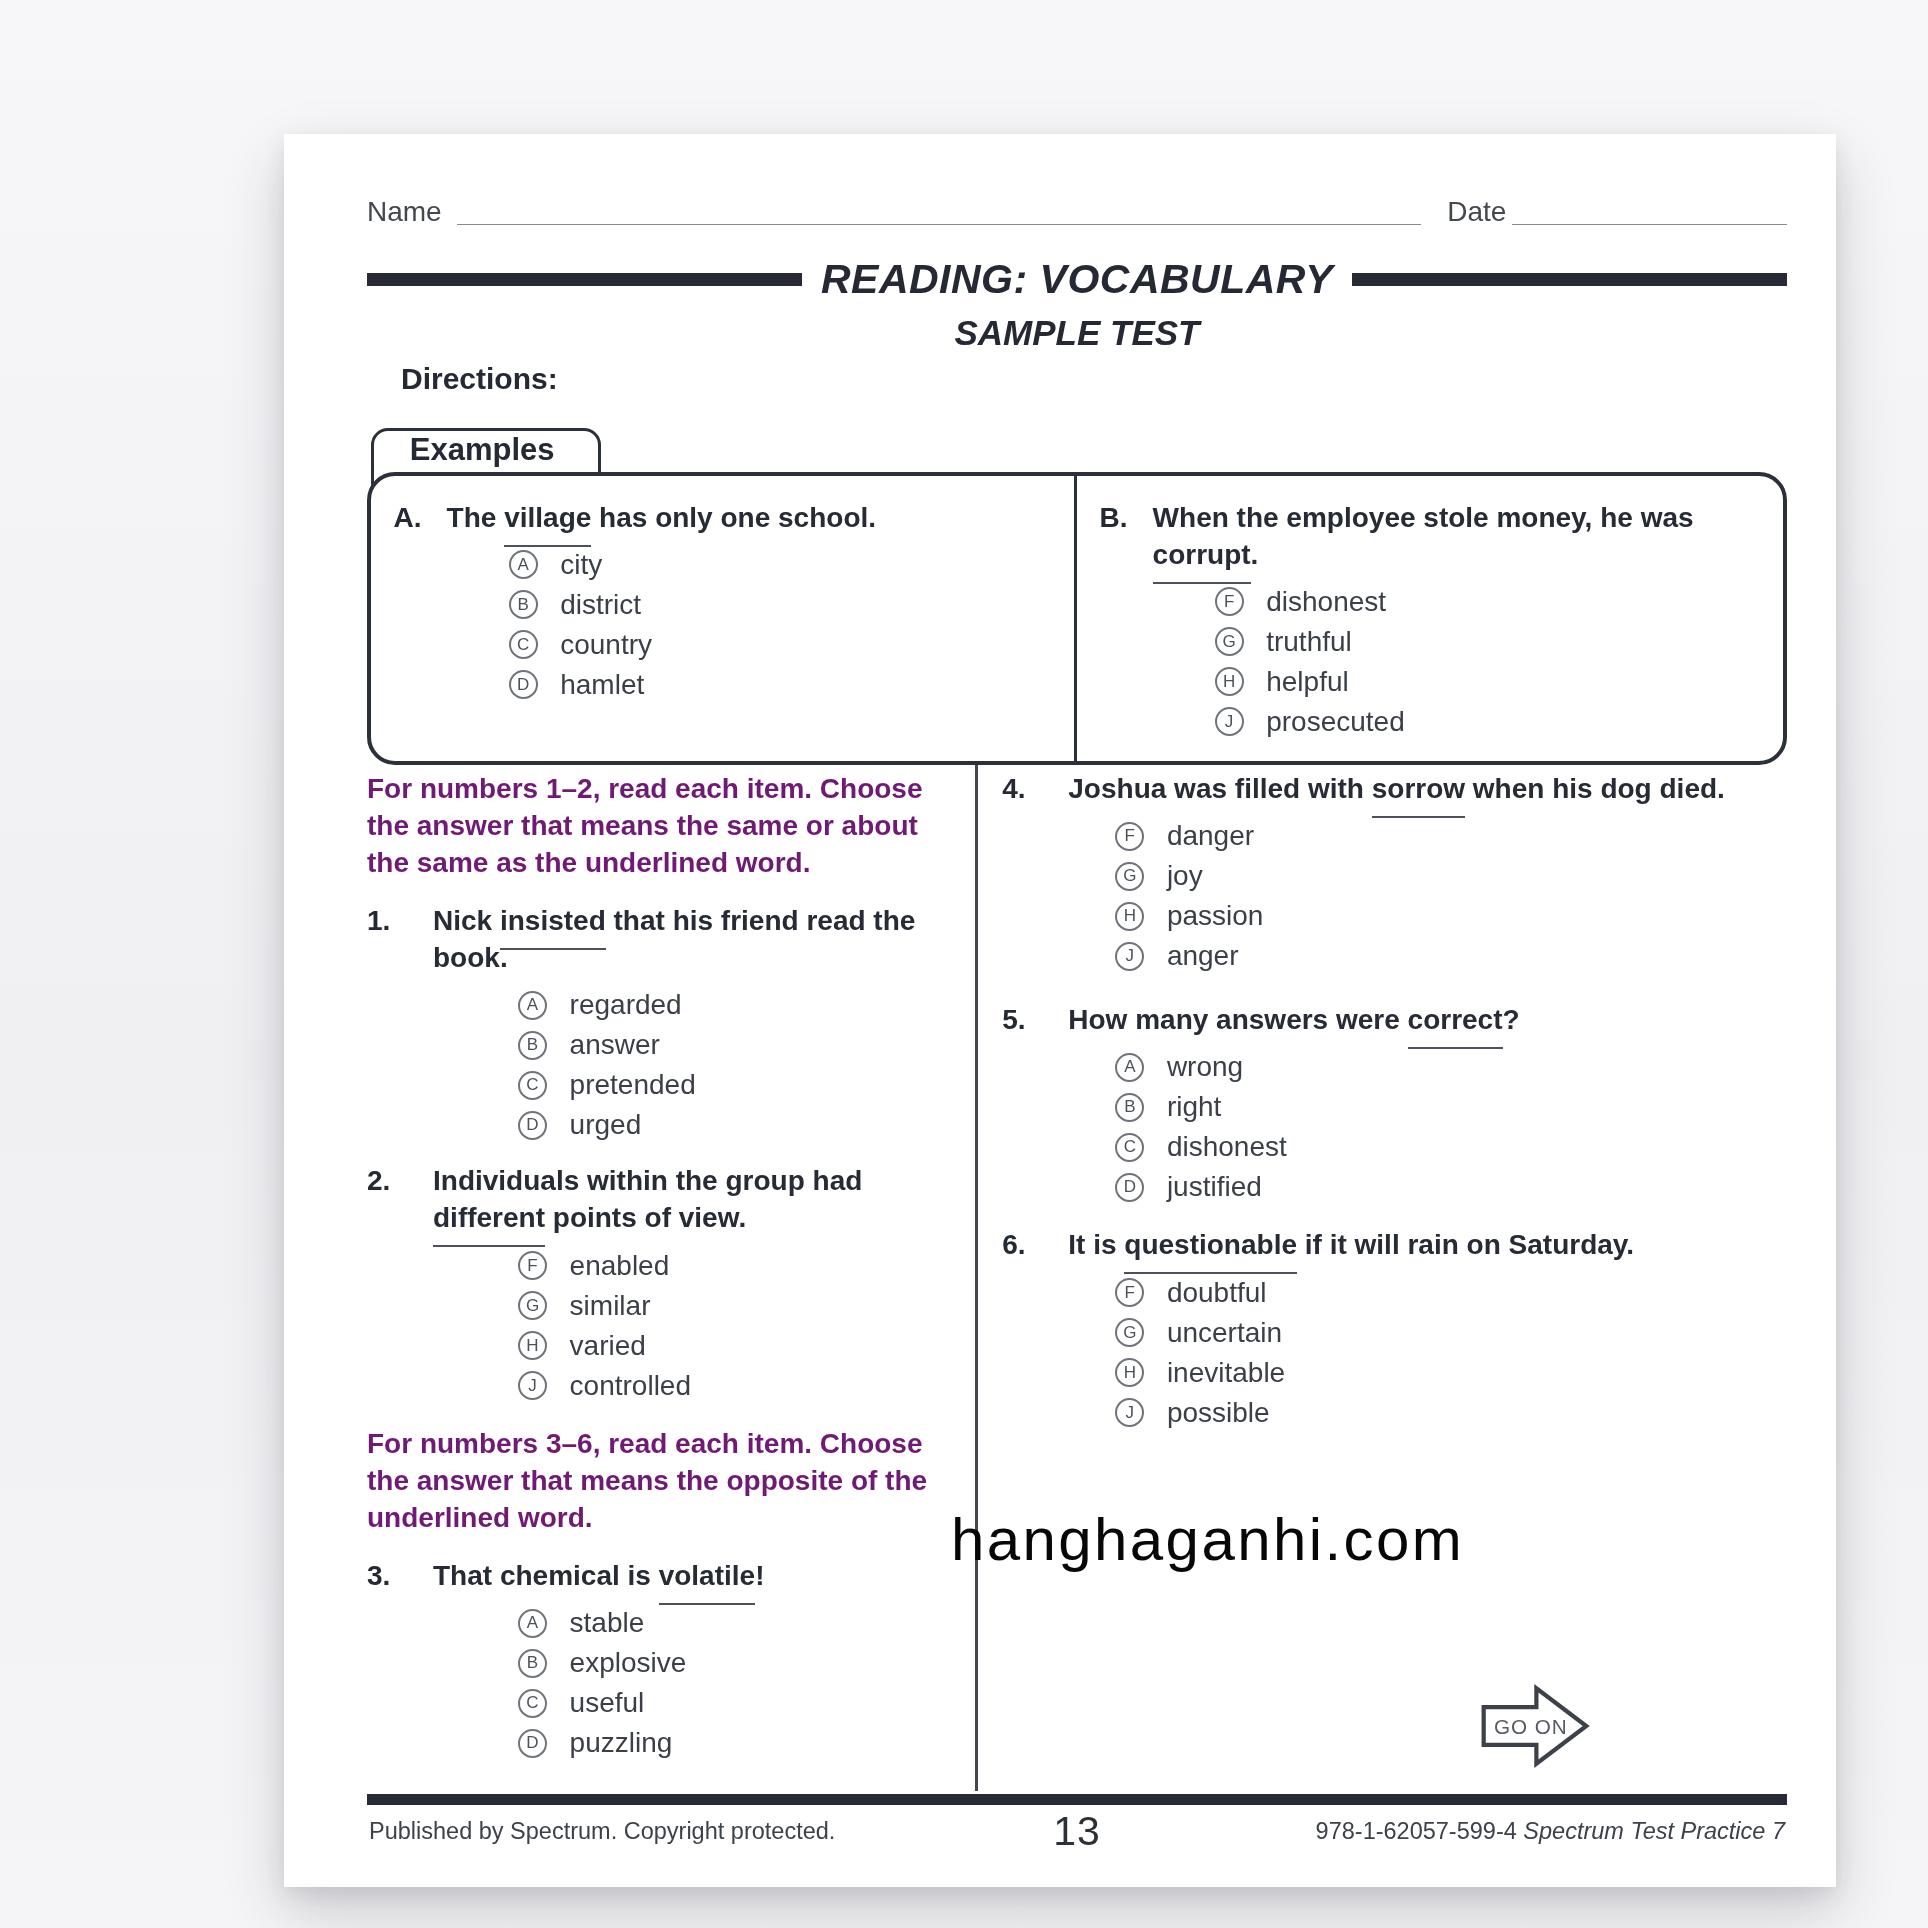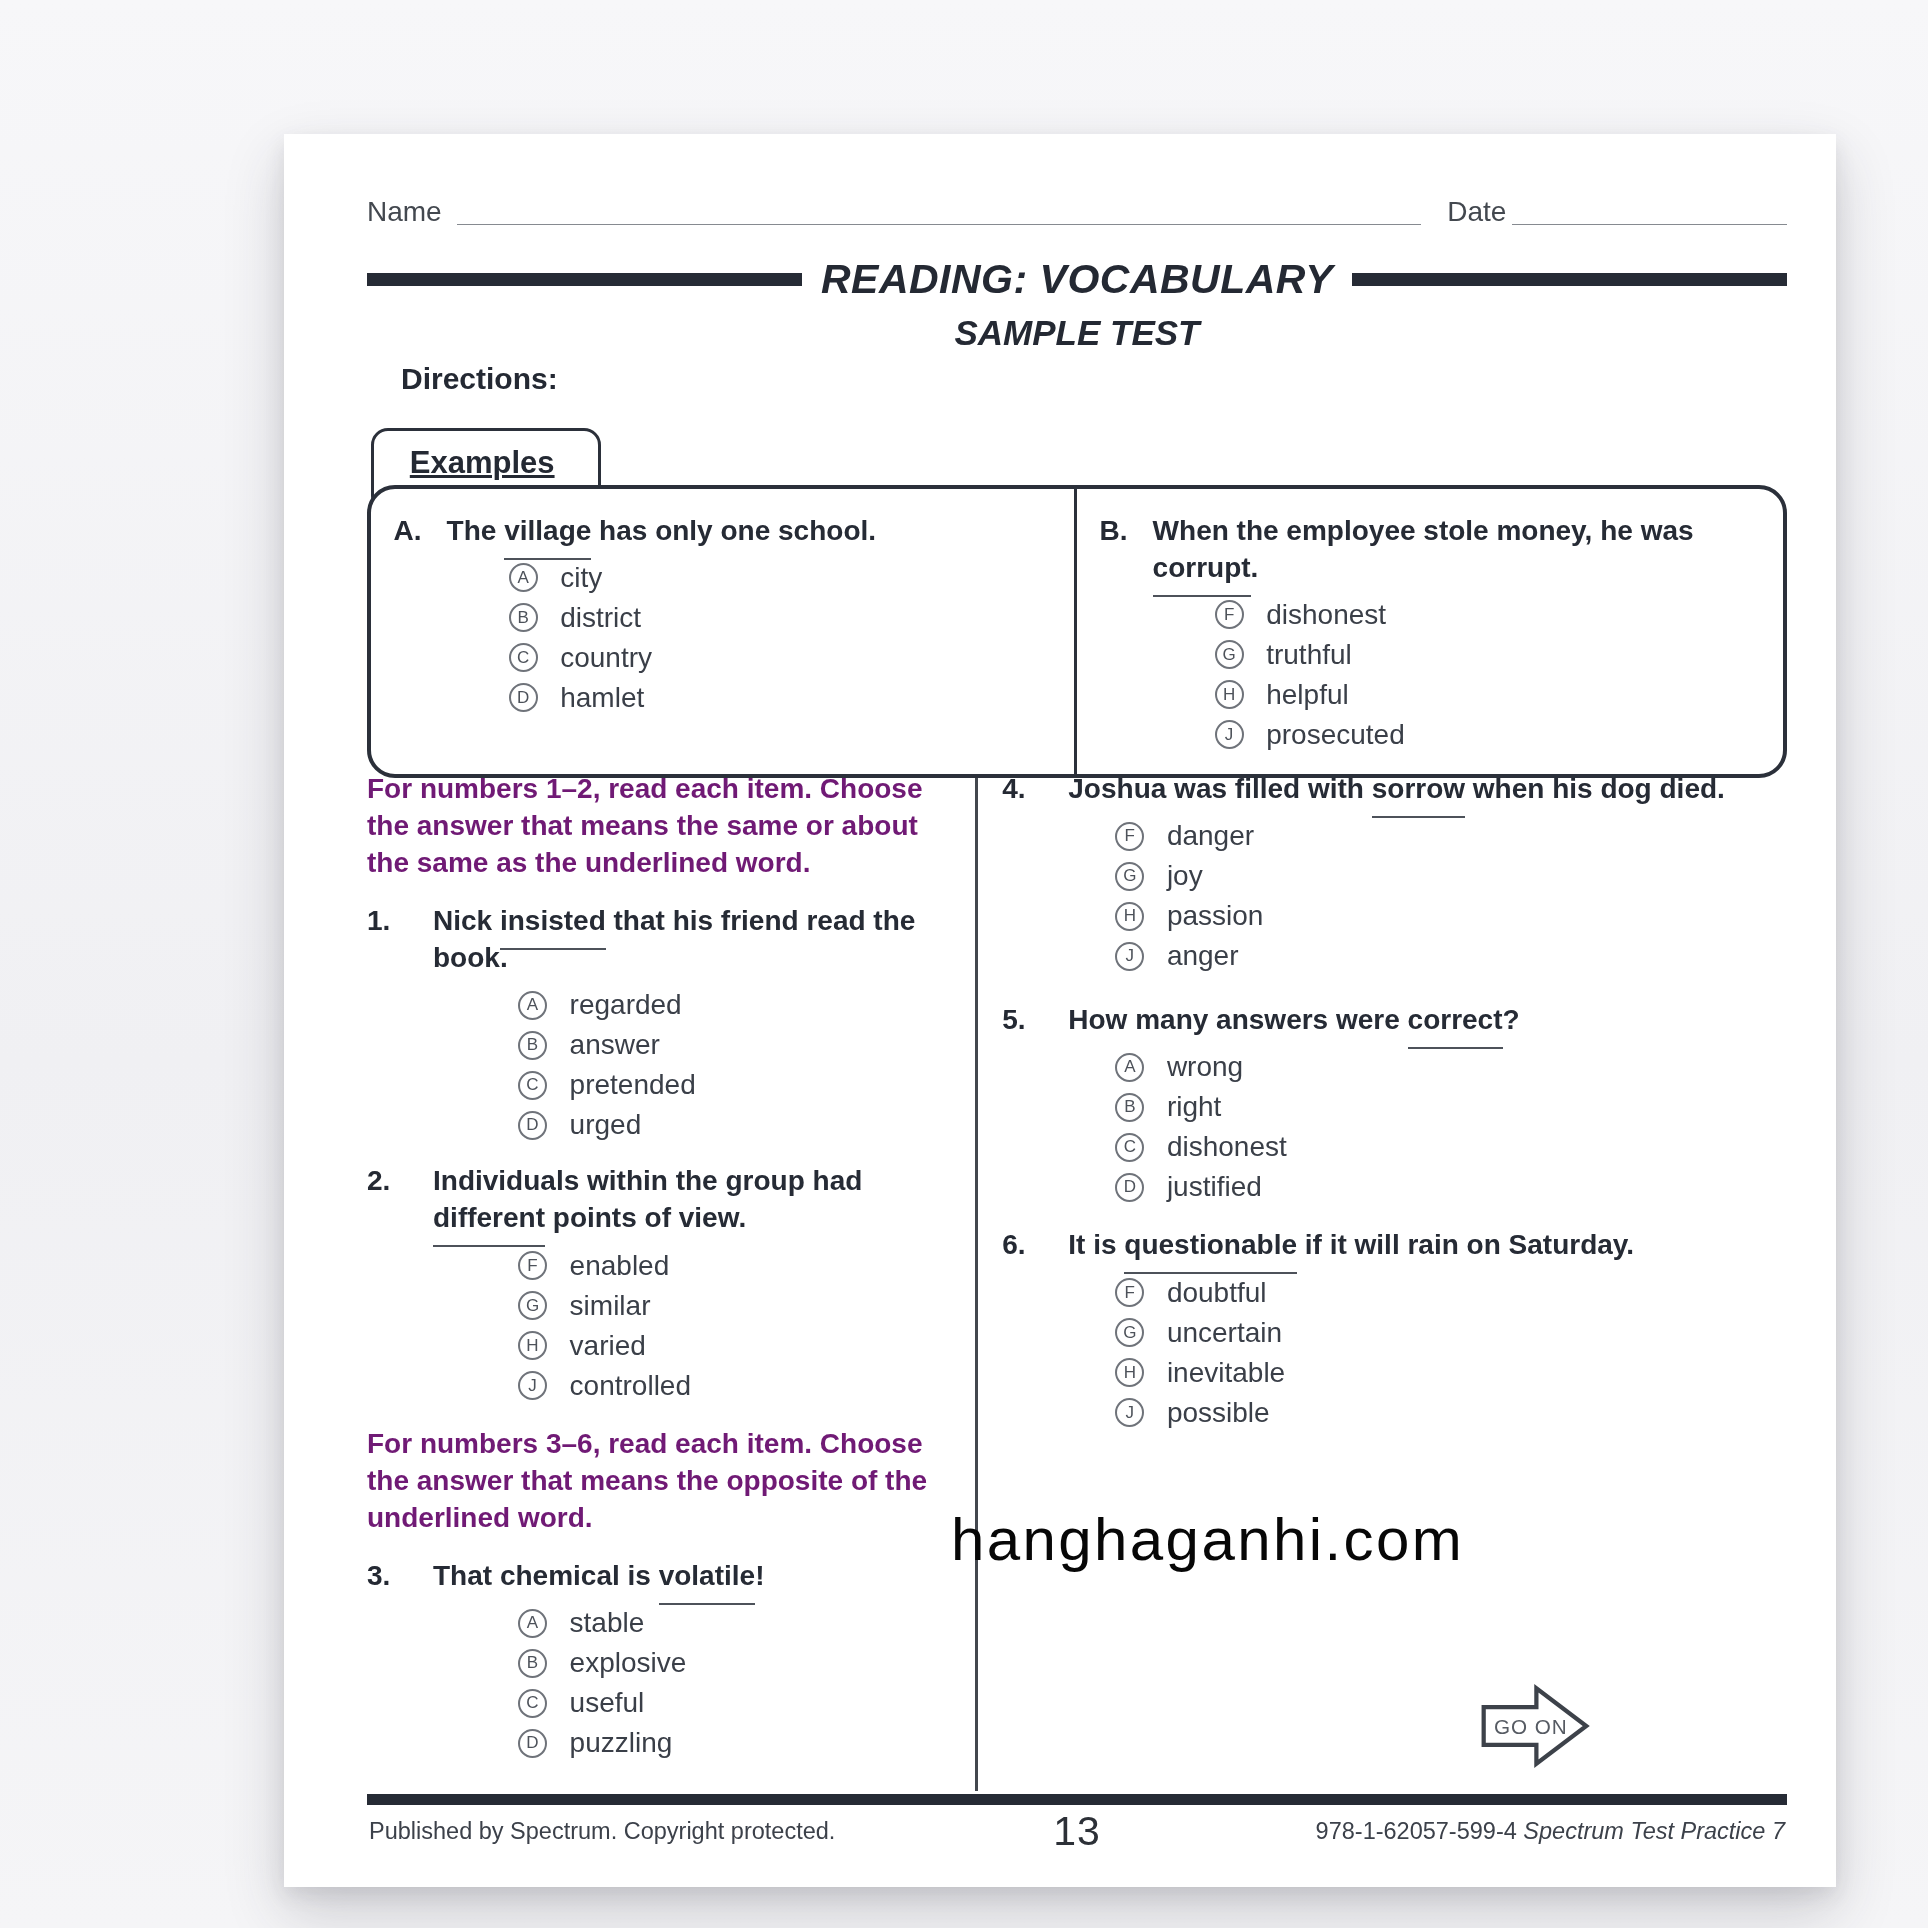--- a/index.html
+++ b/index.html
@@ -32,21 +32,21 @@
   .subtitle{position:absolute;top:179px;left:83px;right:49px;text-align:center;margin:0;
     font-size:35px;font-style:italic;font-weight:700;color:#242933;}
   
   .directions{position:absolute;top:226px;left:117px;right:53px;display:flex;line-height:37px;}
   .dir-label{font-weight:700;font-size:30px;color:#242933;margin-right:15px;white-space:nowrap;}
   .dir-text{font-size:28px;color:#3a3f48;max-width:1017px;}
   
   .examples-area{position:absolute;top:294px;left:83px;right:49px;}
   .examples-tab{display:inline-block;position:relative;z-index:1;margin-left:3.8px;margin-bottom:-28px;
     border:3.8px solid #2b303a;border-radius:17px;background:#fff;
-    font-weight:700;font-size:31px;color:#242933;padding:13px 43px 28px 36px;line-height:38px;text-decoration:underline;}
+    font-weight:700;font-size:31px;color:#242933;padding:0 43px 28px 36px;line-height:38px;}
   .examples-box{position:relative;z-index:2;background:#fff;border:4.7px solid #2b303a;
     border-radius:28px;display:flex;min-height:256px;box-sizing:border-box;}
   .pane-left{width:50%;box-sizing:border-box;border-right:3.8px solid #2b303a;padding:22.6px 15px 19px 22.6px;}
   .pane-right{flex:1;padding:22.6px 15px 19px 22.6px;}
   
   .q-row{display:flex;}
   .q-num{flex:none;font-weight:700;color:#242933;font-size:28px;line-height:37px;}
   .example .q-num{width:53px;}
   .question .q-num{width:66px;}
   .q-body{flex:1;min-width:0;}

